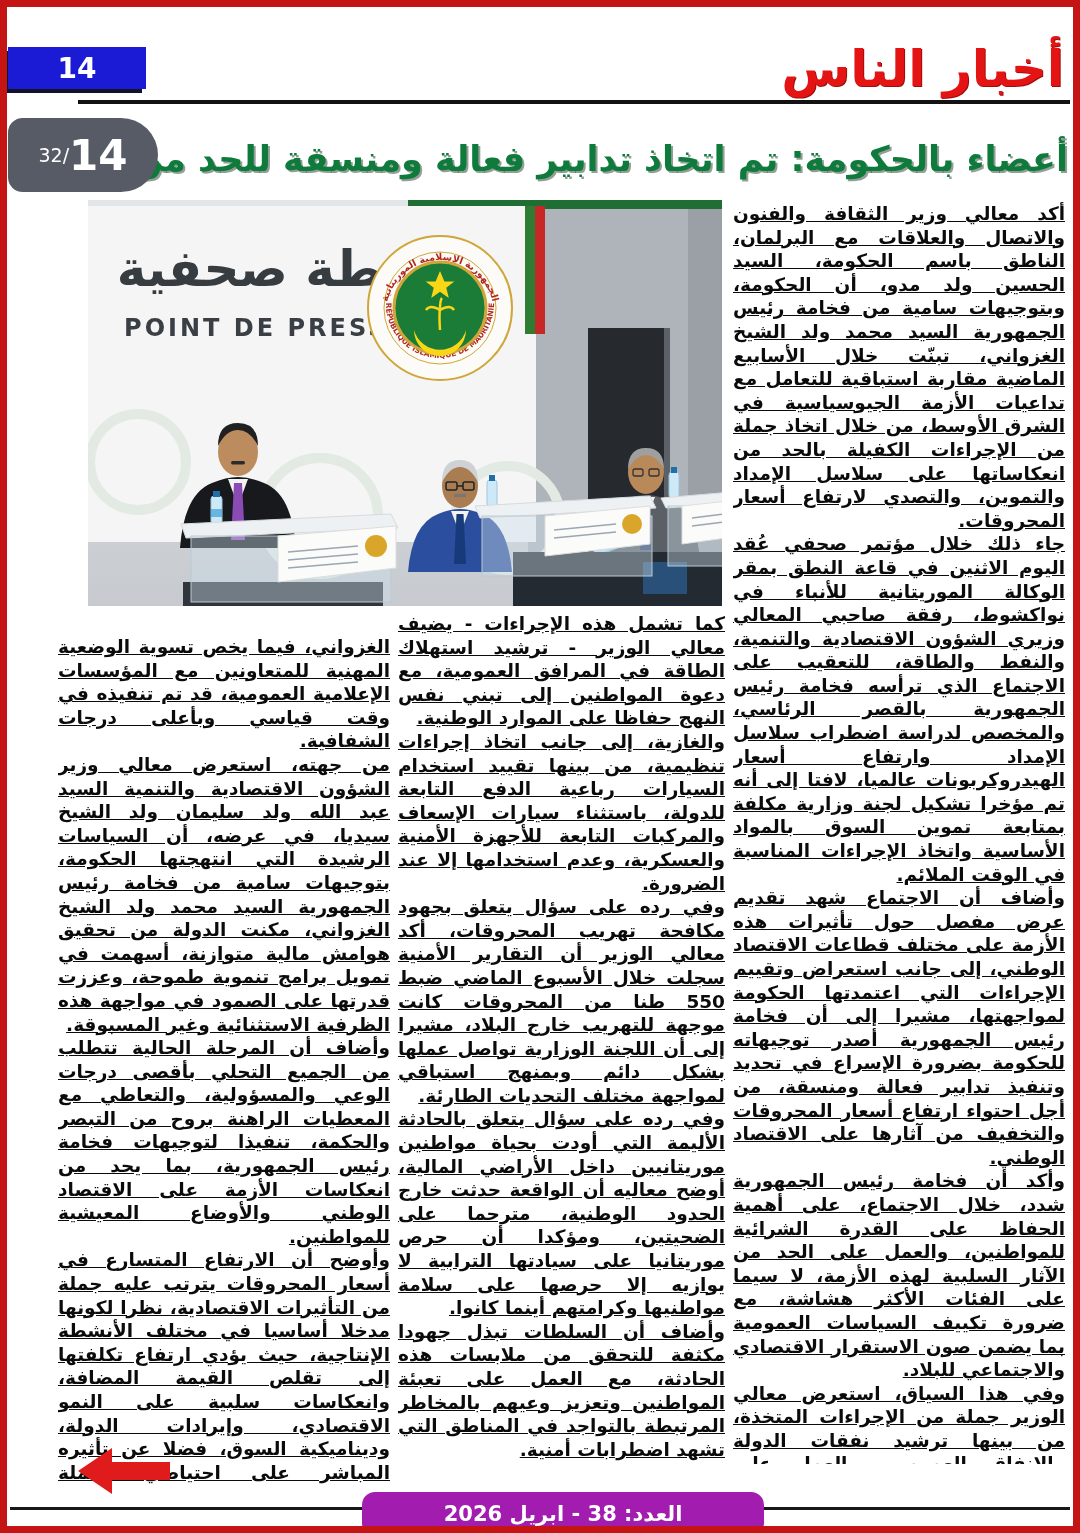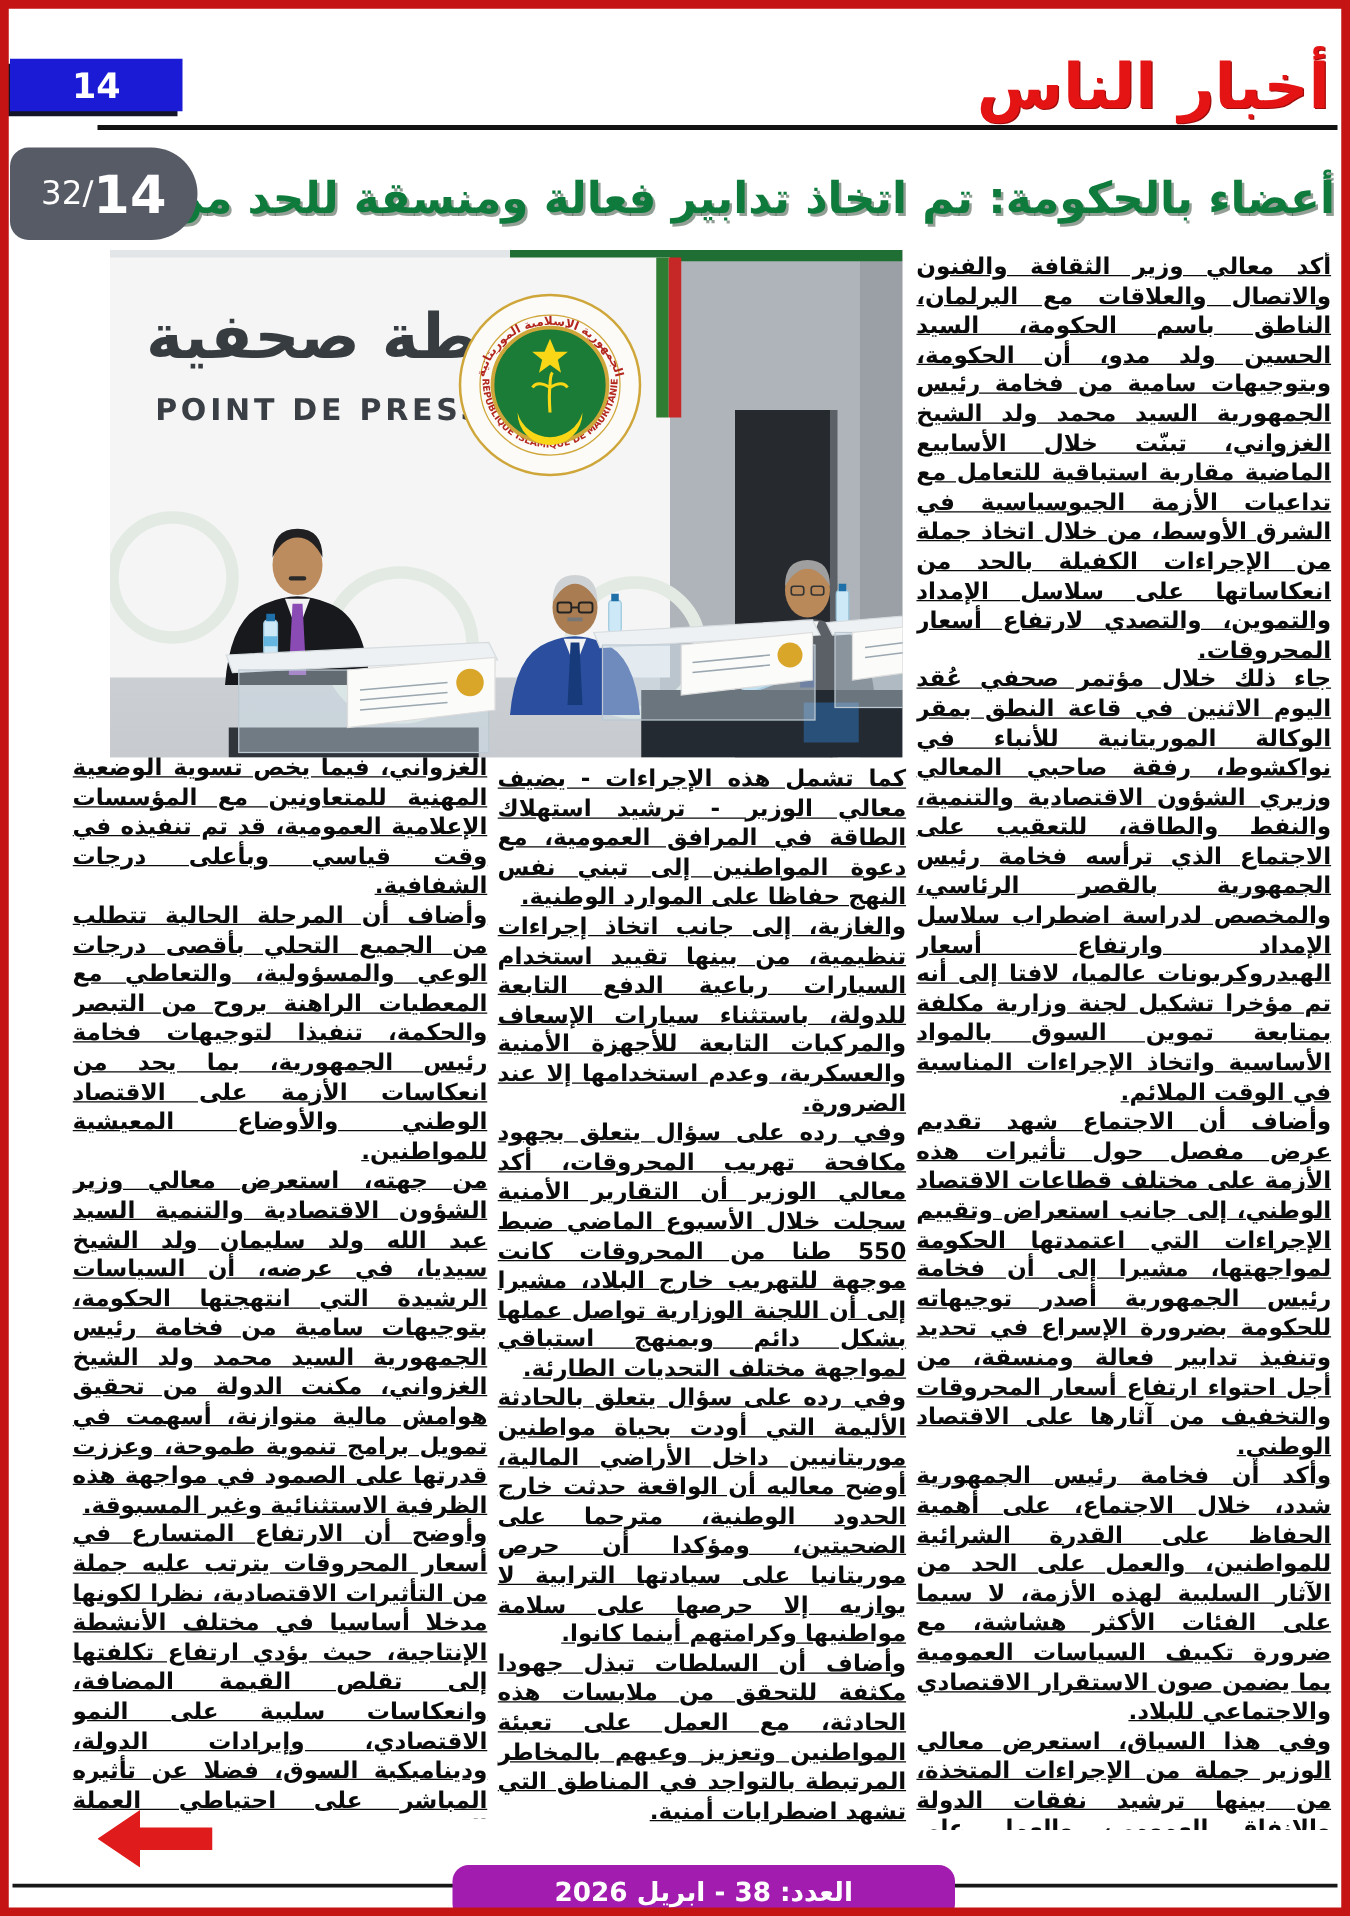--- a/index.html
+++ b/index.html
@@ -17,34 +17,34 @@
            direction:rtl;z-index:6;white-space:nowrap;}
   .header-rule{position:absolute;left:78px;right:10px;top:100px;height:4px;background:#121212;z-index:5;}
 
   
   .headline{position:absolute;left:95px;right:12px;top:126px;height:66px;line-height:66px;
             font-size:35px;font-weight:bold;color:#0e7a3c;direction:rtl;text-align:right;
             white-space:nowrap;overflow:hidden;text-shadow:2px 2px 0 rgba(15,40,20,.45);z-index:8;}
   .issue-badge{position:absolute;left:8px;top:118px;width:150px;height:74px;background:#575b66;
                border-radius:16px 40px 40px 16px;color:#fff;display:flex;align-items:center;
                justify-content:center;z-index:12;direction:ltr;}
-  .issue-badge .small{font-size:26px;font-weight:normal;}
+  .issue-badge .small{font-size:19px;font-weight:normal;}
   .issue-badge .big{font-size:42px;font-weight:bold;}
 
   
   .photo{position:absolute;left:88px;top:200px;width:634px;height:406px;z-index:4;background:#dfe2e4;}
   .photo svg{display:block;width:100%;height:100%;}
 
   
   .col{position:absolute;direction:rtl;text-align:justify;color:#0b0b0b;font-weight:bold;
        font-size:18.5px;line-height:23.6px;overflow:hidden;z-index:4;text-decoration:underline;}
   .col p{margin:0;}
   .col-right{left:733px;top:202px;width:332px;height:1262px;}
   .col-middle{left:398px;top:612px;width:327px;height:852px;}
-  .col-left{left:58px;top:603px;width:332px;height:852px;}
+  .col-left{left:58px;top:635px;width:332px;height:852px;}
 
   
   .footer-line{position:absolute;left:10px;right:10px;top:1507px;height:3px;background:#181818;z-index:6;}
   .footer-bar{position:absolute;left:362px;top:1492px;width:402px;height:44px;background:#a21caf;
               color:#fff;display:flex;align-items:center;justify-content:center;font-size:21px;
               font-weight:bold;direction:rtl;z-index:7;border-radius:13px;}
   .back-arrow{position:absolute;left:78px;top:1448px;width:92px;height:46px;z-index:7;}
 </style>
 </head>
 <body>
@@ -212,22 +212,22 @@
   <div class="col col-middle">
       <p>كما تشمل هذه الإجراءات - يضيف معالي الوزير - ترشيد استهلاك الطاقة في المرافق العمومية، مع دعوة المواطنين إلى تبني نفس النهج حفاظا على الموارد الوطنية.</p>
       <p>والغازية، إلى جانب اتخاذ إجراءات تنظيمية، من بينها تقييد استخدام السيارات رباعية الدفع التابعة للدولة، باستثناء سيارات الإسعاف والمركبات التابعة للأجهزة الأمنية والعسكرية، وعدم استخدامها إلا عند الضرورة.</p>
       <p>وفي رده على سؤال يتعلق بجهود مكافحة تهريب المحروقات، أكد معالي الوزير أن التقارير الأمنية سجلت خلال الأسبوع الماضي ضبط 550 طنا من المحروقات كانت موجهة للتهريب خارج البلاد، مشيرا إلى أن اللجنة الوزارية تواصل عملها بشكل دائم وبمنهج استباقي لمواجهة مختلف التحديات الطارئة.</p>
       <p>وفي رده على سؤال يتعلق بالحادثة الأليمة التي أودت بحياة مواطنين موريتانيين داخل الأراضي المالية، أوضح معاليه أن الواقعة حدثت خارج الحدود الوطنية، مترحما على الضحيتين، ومؤكدا أن حرص موريتانيا على سيادتها الترابية لا يوازيه إلا حرصها على سلامة مواطنيها وكرامتهم أينما كانوا.</p>
       <p>وأضاف أن السلطات تبذل جهودا مكثفة للتحقق من ملابسات هذه الحادثة، مع العمل على تعبئة المواطنين وتعزيز وعيهم بالمخاطر المرتبطة بالتواجد في المناطق التي تشهد اضطرابات أمنية.</p>
       <p>وبخصوص سؤال يتعلق بترسيم العاملين في وسائل الإعلام العمومي، أكد معالي الوزير أن التعهد الذي قطعه فخامة رئيس الجمهورية، السيد محمد ولد الشيخ</p>
     </div>
   <div class="col col-left">
       <p>الغزواني، فيما يخص تسوية الوضعية المهنية للمتعاونين مع المؤسسات الإعلامية العمومية، قد تم تنفيذه في وقت قياسي وبأعلى درجات الشفافية.</p>
+      <p>من جهته، استعرض معالي وزير الشؤون الاقتصادية والتنمية السيد عبد الله ولد سليمان ولد الشيخ سيديا، في عرضه، أن السياسات الرشيدة التي انتهجتها الحكومة، بتوجيهات سامية من فخامة رئيس الجمهورية السيد محمد ولد الشيخ الغزواني، مكنت الدولة من تحقيق هوامش مالية متوازنة، أسهمت في تمويل برامج تنموية طموحة، وعززت قدرتها على الصمود في مواجهة هذه الظرفية الاستثنائية وغير المسبوقة.</p>
       <p>وأضاف أن المرحلة الحالية تتطلب من الجميع التحلي بأقصى درجات الوعي والمسؤولية، والتعاطي مع المعطيات الراهنة بروح من التبصر والحكمة، تنفيذا لتوجيهات فخامة رئيس الجمهورية، بما يحد من انعكاسات الأزمة على الاقتصاد الوطني والأوضاع المعيشية للمواطنين.</p>
-      <p>من جهته، استعرض معالي وزير الشؤون الاقتصادية والتنمية السيد عبد الله ولد سليمان ولد الشيخ سيديا، في عرضه، أن السياسات الرشيدة التي انتهجتها الحكومة، بتوجيهات سامية من فخامة رئيس الجمهورية السيد محمد ولد الشيخ الغزواني، مكنت الدولة من تحقيق هوامش مالية متوازنة، أسهمت في تمويل برامج تنموية طموحة، وعززت قدرتها على الصمود في مواجهة هذه الظرفية الاستثنائية وغير المسبوقة.</p>
       <p>وأوضح أن الارتفاع المتسارع في أسعار المحروقات يترتب عليه جملة من التأثيرات الاقتصادية، نظرا لكونها مدخلا أساسيا في مختلف الأنشطة الإنتاجية، حيث يؤدي ارتفاع تكلفتها إلى تقلص القيمة المضافة، وانعكاسات سلبية على النمو الاقتصادي، وإيرادات الدولة، وديناميكية السوق، فضلا عن تأثيره المباشر على احتياطي العملة الصعبة.</p>
     </div>
 
   <svg class="back-arrow" viewBox="0 0 92 46">
     <polygon points="0,23 34,0 34,14 92,14 92,32 34,32 34,46" fill="#e01b1b"></polygon>
   </svg>
 
   <div class="footer-line"></div>
   <div class="footer-bar">
     <span>العدد: 38 - ابريل 2026</span>

